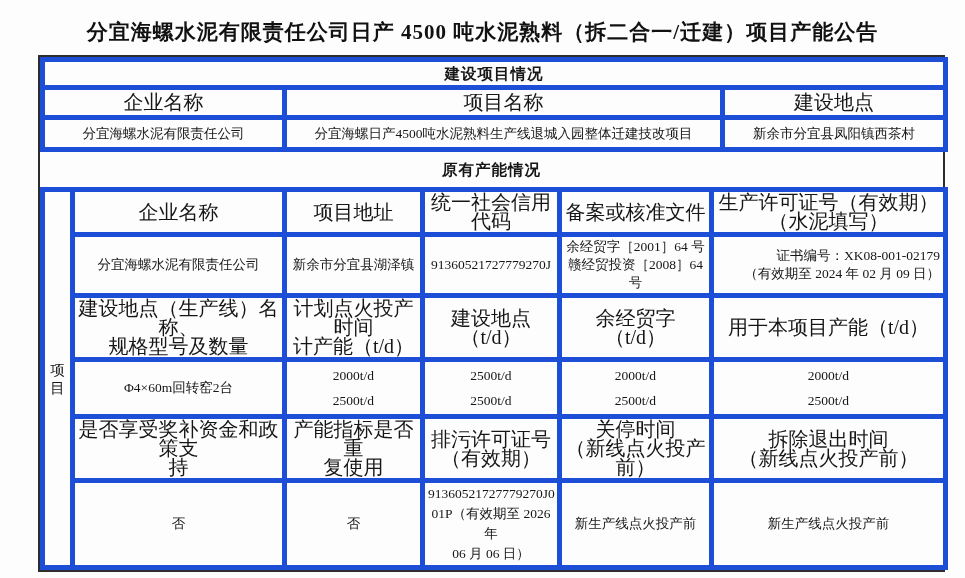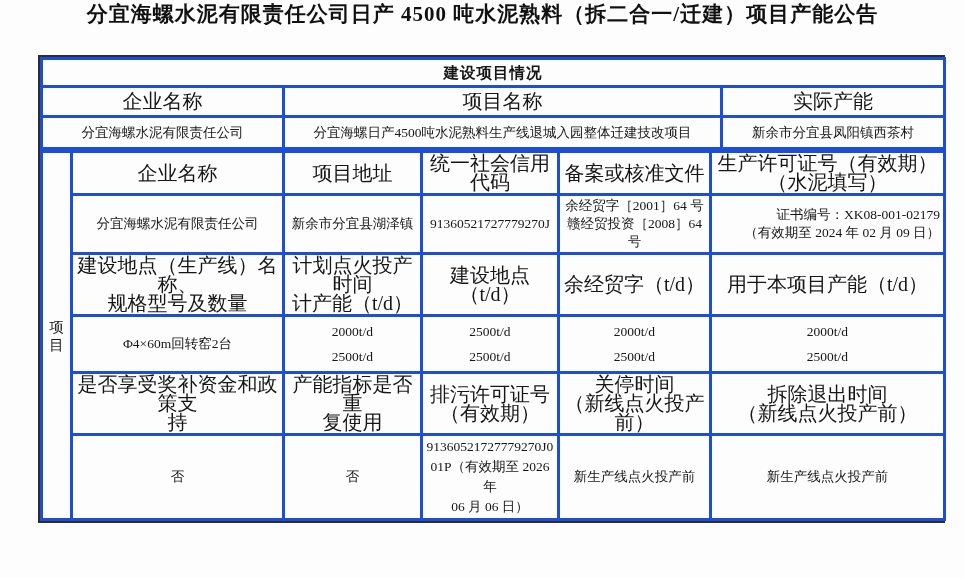--- a/index.html
+++ b/index.html
@@ -10,39 +10,39 @@
     color:#161616;
     position:relative;
     overflow:hidden;
   }
   .doc-title{
     text-align:center;
     font-weight:bold;
     font-size:21px;
     letter-spacing:1px;
     margin:0;
-    padding-top:0;
+    padding-top:18px;
     height:38px;
     color:#111;
   }
   .table-wrap{
     position:absolute;
     left:38px;
     top:55px;
     width:903px;
     border:2px solid #2d2d2d;
     background:#fdfdfd;
   }
   table{
     border-collapse:collapse;
     table-layout:fixed;
     width:903px;
   }
   td{
-    border:3px solid #1d4ed8;
+    border:5px solid #1d4ed8;
     text-align:center;
     vertical-align:middle;
     white-space:pre-line;
     font-size:13.5px;
     line-height:18px;
     padding:1px 3px;
     overflow:hidden;
   }
   td.hdr{font-size:20px;line-height:19px;}
   .sec-row{
@@ -83,30 +83,31 @@
         <col style="width:438px">
         <col style="width:223px">
       </colgroup>
     <tbody>
         <tr class="r-sec1">
       <td colspan="3" class="sec-cell">建设项目情况</td>
     </tr>
     <tr class="r-h1">
       <td class="hdr">企业名称</td>
       <td class="hdr">项目名称</td>
-      <td class="hdr">实际产能</td>
+      <td class="hdr">建设地点</td>
     </tr>
     <tr class="r-v1">
       <td>分宜海螺水泥有限责任公司</td>
       <td>分宜海螺日产4500吨水泥熟料生产线退城入园整体迁建技改项目</td>
       <td>新余市分宜县凤阳镇西茶村</td>
     </tr>
   </tbody>
     </table>
 
+  <div class="sec-row">原有产能情况</div>
 
   <table>
     <colgroup>
         <col style="width:30px">
         <col style="width:212px">
         <col style="width:138px">
         <col style="width:137px">
         <col style="width:152px">
         <col style="width:234px">
       </colgroup>

